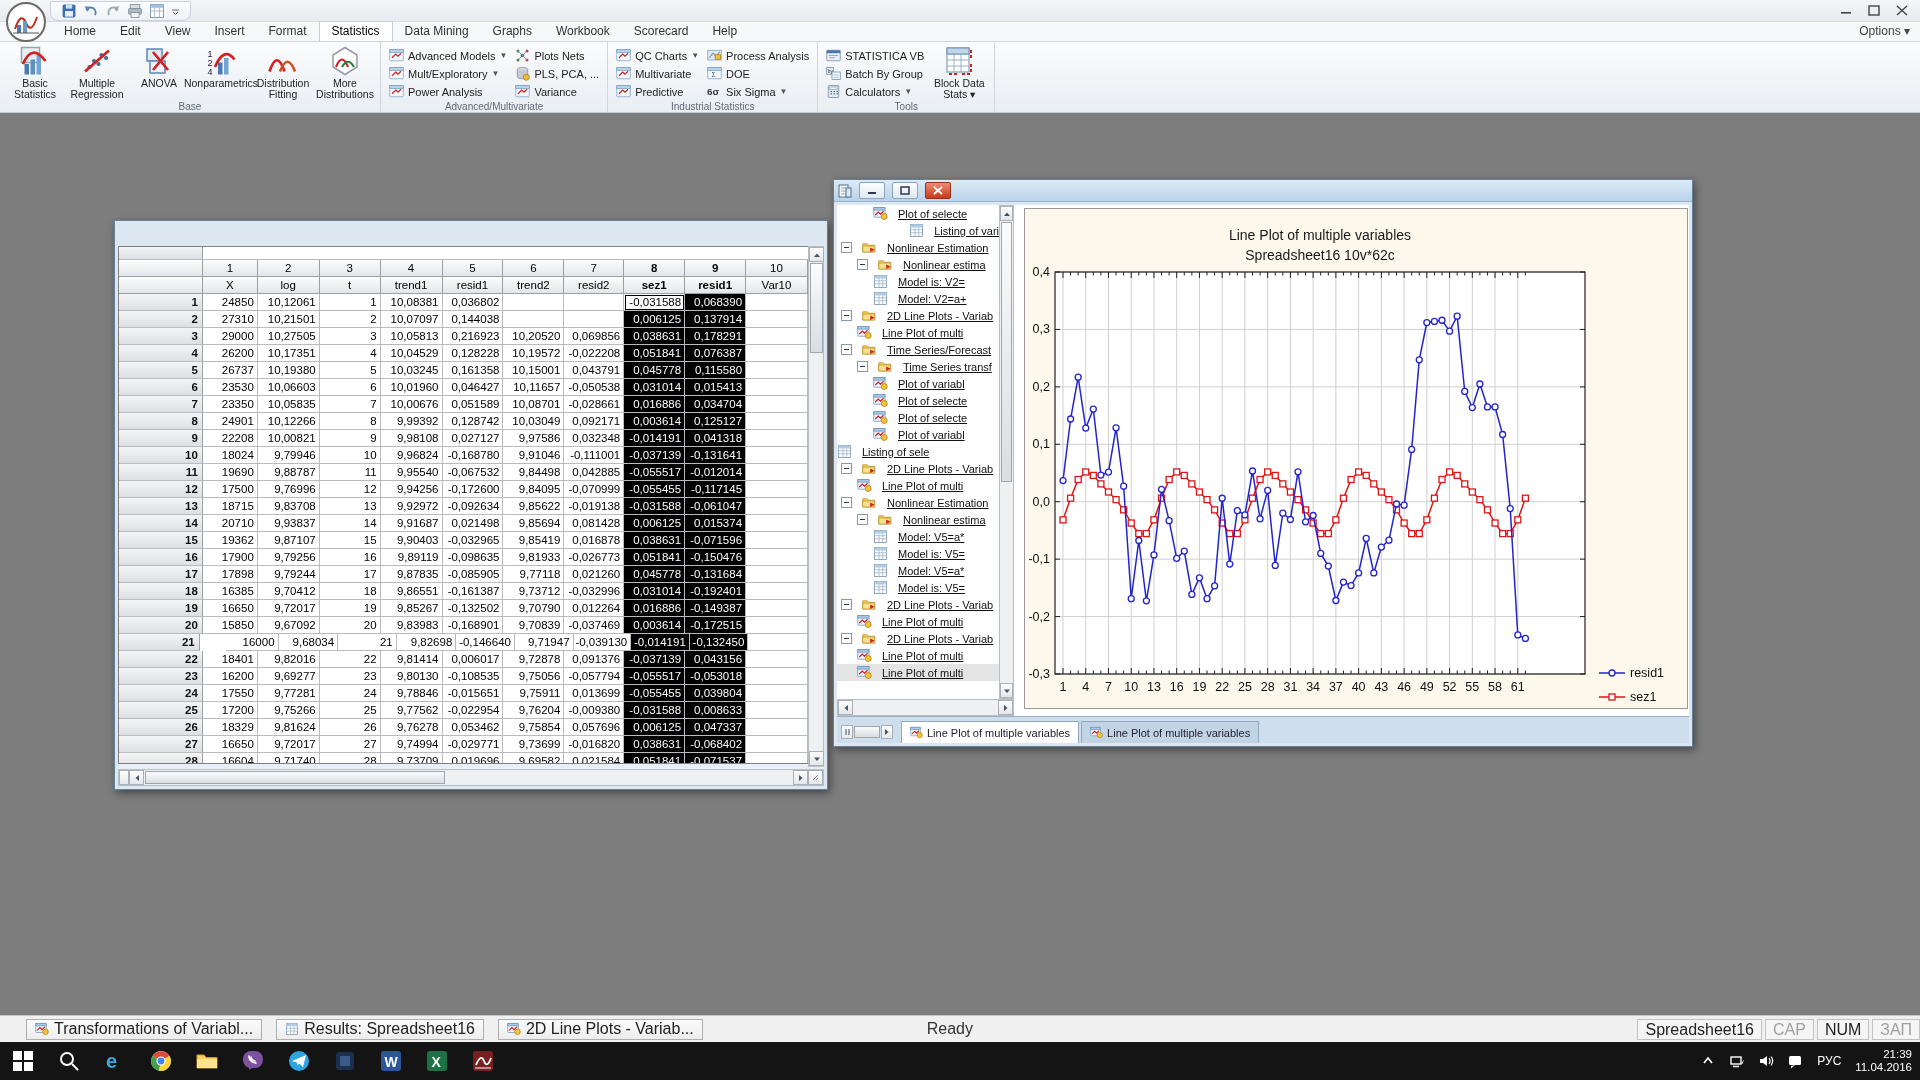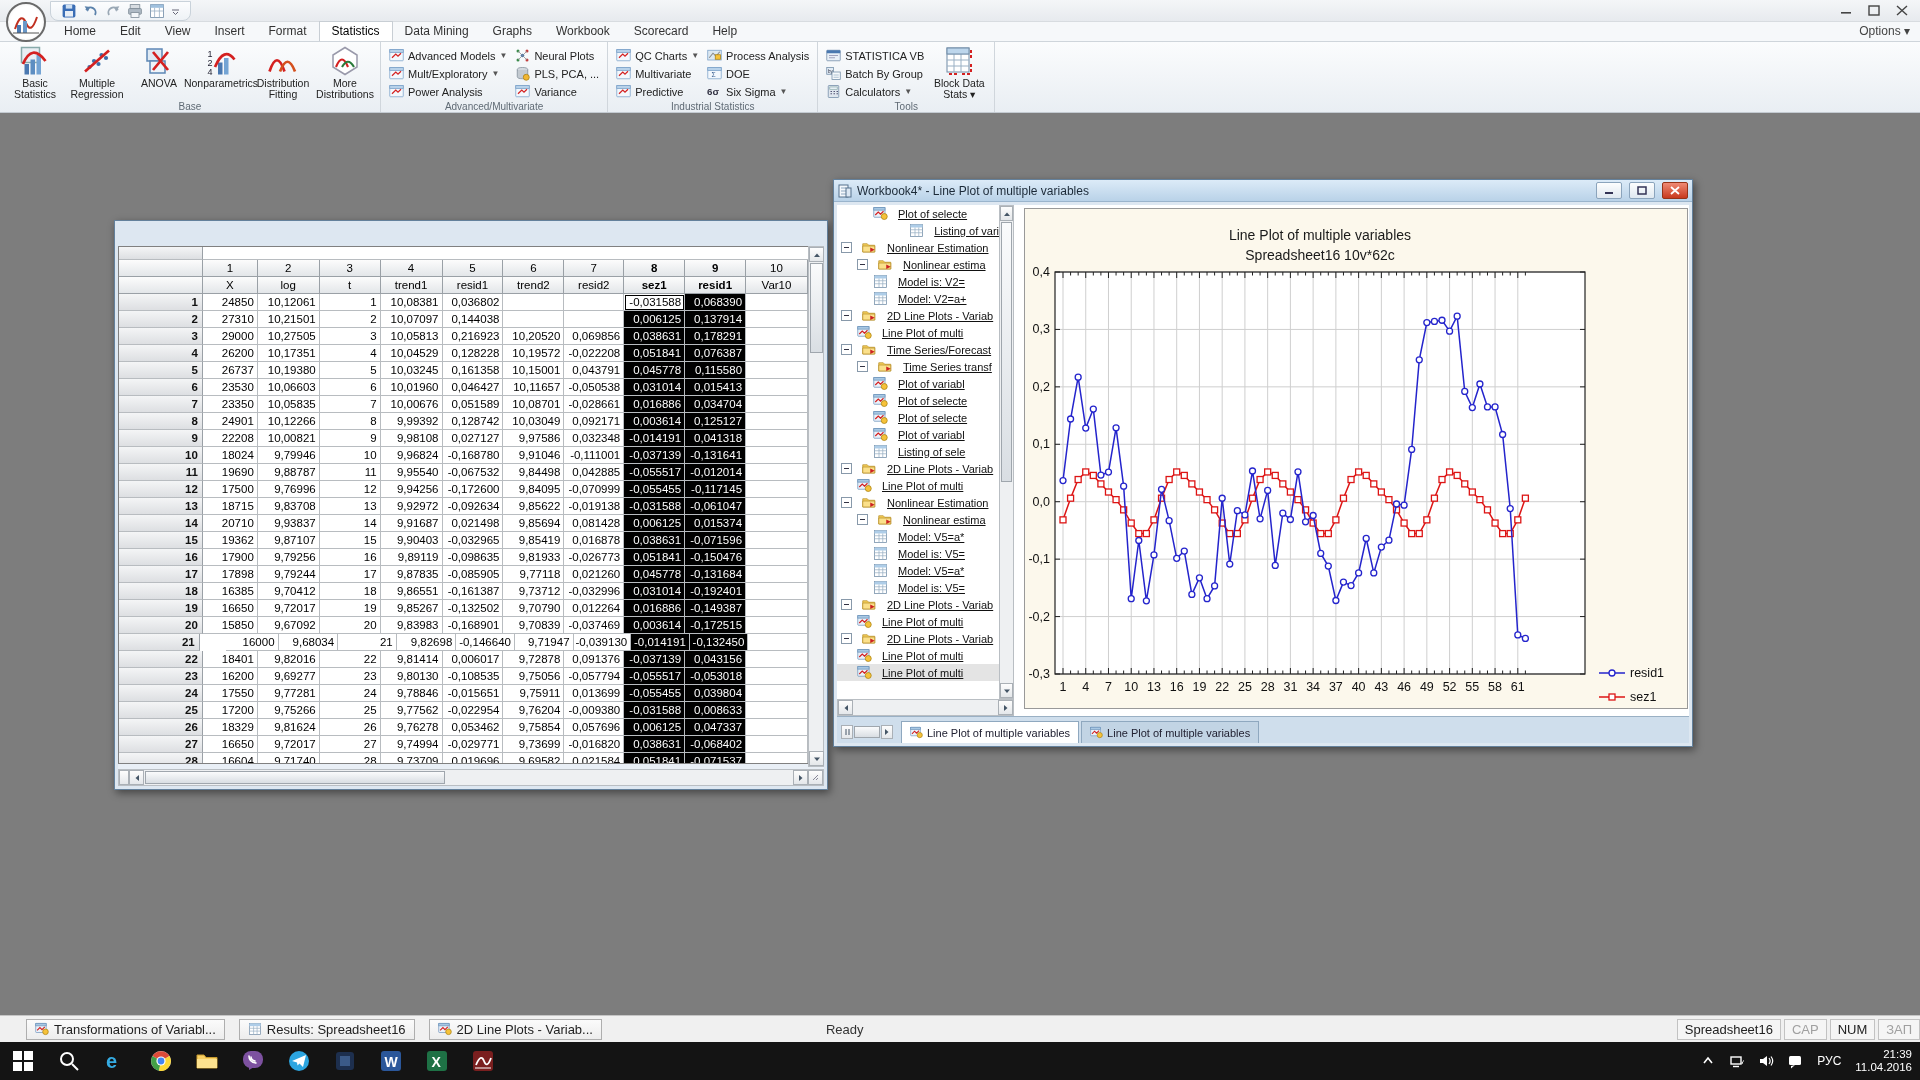--- a/index.html
+++ b/index.html
@@ -70,21 +70,21 @@
   #chartview{position:absolute;left:183px;top:0;right:0;bottom:27px;background:#ffffff;overflow:hidden;}
   #chartframe{position:absolute;left:4px;top:3px;width:664px;height:501px;background:#fcf8ec;border:1px solid #999;}
   #wbtabs{position:absolute;left:0;bottom:0;right:0;height:27px;background:#cfdeec;
     border-top:1px solid #9ab0c4;display:flex;align-items:flex-end;padding-left:4px;gap:2px;}
   .wtab{height:22px;display:flex;align-items:center;gap:4px;font-size:11px;padding:0 8px;
     border:1px solid #8fa8bf;border-bottom:none;background:#c2d4e4;color:#223;}
   .wtab.active{background:#ffffff;}
   .minibar{height:16px;display:flex;align-items:center;gap:1px;margin-right:6px;margin-bottom:3px;}
   
   #statusbar{position:absolute;left:0;top:1015px;width:1920px;height:27px;background:#f0f0f0;
-    border-top:1px solid #c5c5c5;display:flex;align-items:center;font-size:13px;color:#222;}
+    border-top:1px solid #c5c5c5;display:flex;align-items:center;font-size:16px;color:#222;}
   .stab{display:flex;align-items:center;gap:5px;height:21px;border:1px solid #aeaeae;
     background:linear-gradient(#fbfbfb,#ededed);padding:0 8px;margin-right:14px;white-space:nowrap;}
   #ready{margin-left:210px;color:#333;}
   #statusright{position:absolute;right:0;top:0;height:27px;display:flex;align-items:center;}
   .scell{height:21px;display:flex;align-items:center;justify-content:center;border:1px solid #c2c2c2;
     background:#f5f5f5;padding:0 7px;margin-left:3px;}
   .scell.dim{color:#a0a0a0;}
   
   #taskbar{position:absolute;left:0;top:1042px;width:1920px;height:38px;background:#141414;display:flex;align-items:center;}
   .tbicon{width:46px;height:38px;display:flex;align-items:center;justify-content:center;}
@@ -288,21 +288,21 @@
           <span>
             <svg width="15" height="15" viewBox="0 0 20 20">
               <circle cx="4" cy="4" r="2" fill="#3a8a4a"></circle>
               <circle cx="4" cy="16" r="2" fill="#3a8a4a"></circle>
               <circle cx="16" cy="4" r="2" fill="#c24040"></circle>
               <circle cx="16" cy="16" r="2" fill="#c24040"></circle>
               <circle cx="10" cy="10" r="2.4" fill="#4a78b0"></circle>
               <path d="M4 4 L16 16 M16 4 L4 16" stroke="#888"></path>
             </svg>
           </span>
-          <span>Neural Plots</span>
+          <span>Plots Nets</span>
         </div>
         <div class="smallbtn">
           <span>
             <svg width="15" height="15" viewBox="0 0 20 20">
               <ellipse cx="10" cy="5" rx="7" ry="3" fill="#d8dde2" stroke="#7d8a96"></ellipse>
               <path d="M3 5 V14 A7 3 0 0 0 17 14 V5" fill="#c3cad1" stroke="#7d8a96"></path>
               <circle cx="15" cy="15" r="4" fill="#f2b632" stroke="#a88010"></circle>
             </svg>
           </span>
           <span>PLS, PCA, ...</span>
@@ -875,21 +875,20 @@
 
 <div class="win" id="wbwin" style="left:833px;top:179px;width:860px;height:568px;">
   <div class="wtitle">
     <span class="wicon">
         <svg width="14" height="14" viewBox="0 0 14 14">
           <rect x="1" y="1" width="9" height="12" fill="#f4f8fc" stroke="#55708c"></rect>
           <path d="M3 4 H8 M3 7 H8 M3 10 H8" stroke="#8fa8c0"></path>
           <rect x="8" y="4" width="5" height="9" fill="#dce8f4" stroke="#55708c"></rect>
         </svg>
       </span>
-    <span class="ttext">Workbook4* - Line Plot of multiple variables</span>
     <span class="wbtn">
         <svg width="10" height="9">
           <rect x="1" y="6" width="8" height="2" fill="#335"></rect>
         </svg>
       </span>
     <span class="wbtn">
         <svg width="10" height="9">
           <rect x="1" y="1" width="8" height="7" fill="none" stroke="#335" stroke-width="1.5"></rect>
         </svg>
       </span>
@@ -1045,21 +1044,21 @@
           <span style="flex:0 0 auto">
             <svg width="15" height="15" viewBox="0 0 20 20">
               <rect x="1" y="2" width="15" height="13" rx="1" fill="#eaf2fa" stroke="#6e94bb"></rect>
               <rect x="1" y="2" width="15" height="3.5" fill="#a8c8e4" stroke="#6e94bb"></rect>
               <path d="M3 12 L7 8 L10 11 L14 7" stroke="#d42020" stroke-width="1.6" fill="none"></path>
               <circle cx="15" cy="14" r="4" fill="#f6c23a" stroke="#a88010"></circle>
             </svg>
           </span>
           <span>Plot of variabl</span>
         </div>
-        <div class="titem" style="padding-left: 36px;">
+        <div class="titem" style="">
           <span style="flex:0 0 auto">
             <svg width="15" height="15" viewBox="0 0 20 20">
               <rect x="2" y="2" width="16" height="16" fill="#fff" stroke="#6f8aa5"></rect>
               <rect x="2" y="2" width="16" height="4" fill="#aecde8"></rect>
               <path d="M2 9 H18 M2 13 H18 M8 6 V18 M13 6 V18" stroke="#9ab0c4"></path>
             </svg>
           </span>
           <span>Listing of sele</span>
         </div>
         <div class="titem" style="padding-left: 4px;">

